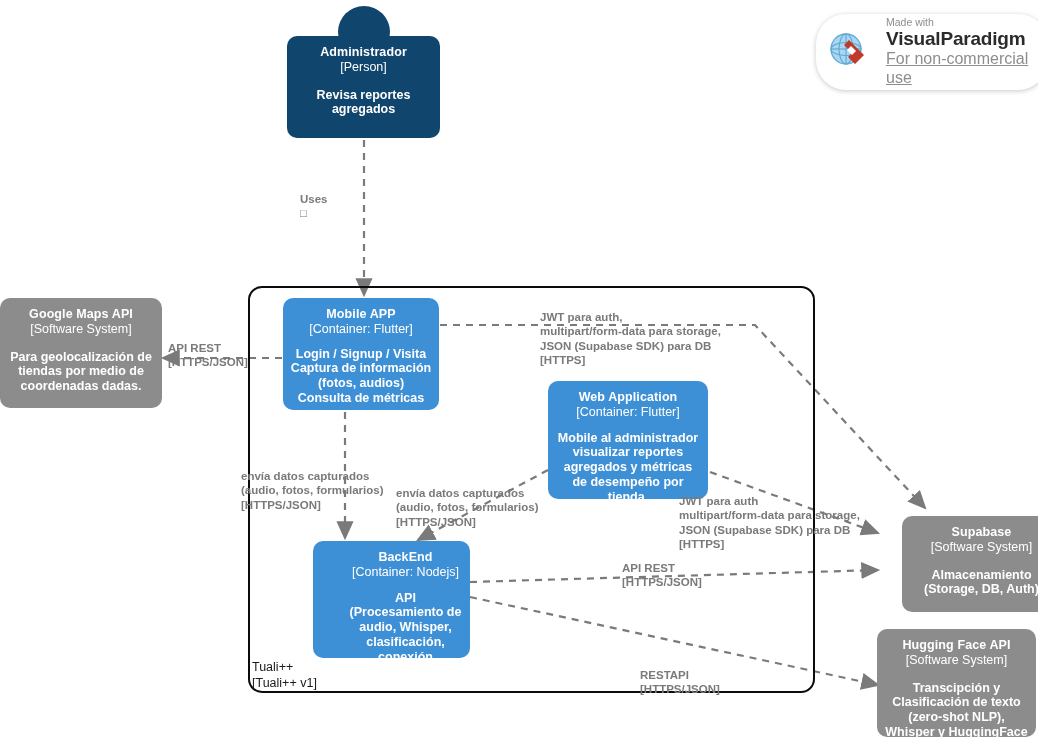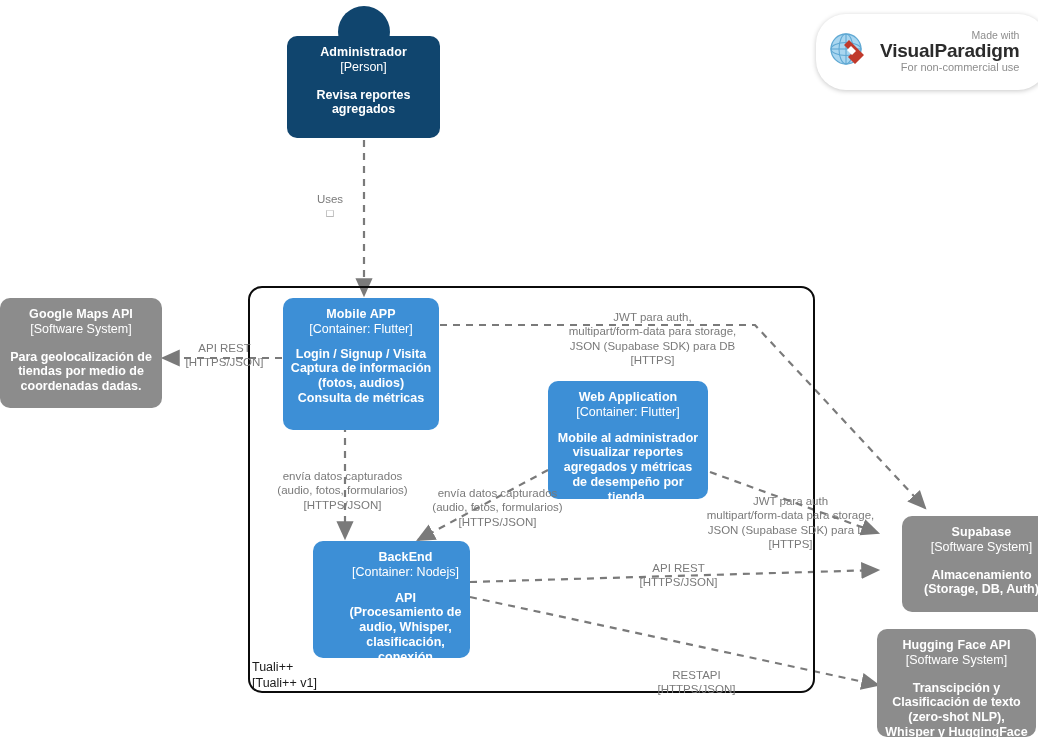--- a/index.html
+++ b/index.html
@@ -55,22 +55,21 @@
   }
   .node.system .n-desc { font-weight: bold; }
   .person-head {
     position: absolute;
     border-radius: 50%;
   }
   .edge-label {
     position: absolute;
     color: #7a7a7a;
     font-size: 11.5px;
-    font-weight: normal;
-    text-align: center;
+    font-weight: bold;
     line-height: 1.25;
     white-space: pre;
   }
   .boundary {
     position: absolute;
     box-sizing: border-box;
     border: 2px solid #0b0b0b;
     border-radius: 14px;
     background: transparent;
   }
@@ -85,37 +84,38 @@
   
   .vp-badge {
     position: absolute;
     display: flex;
     align-items: center;
     background: #ffffff;
     border-radius: 30px;
     box-shadow: 0 1px 5px rgba(0,0,0,.22);
     padding: 6px 16px 6px 10px;
   }
-  .vp-text { margin-left: 8px; text-align: right; }
+  .vp-text { margin-left: 14px; text-align: left; }
   .vp-made {
     font-size: 10.5px;
     color: #8d8d8d;
     line-height: 1.1;
   }
   .vp-main {
     font-size: 19px;
     font-weight: bold;
     color: #2b2b2b;
     line-height: 1.05;
     letter-spacing: -.2px;
   }
   .vp-sub {
-    font-size: 11px;
+    font-size: 16px;
     color: #8d8d8d;
     line-height: 1.2;
+    text-decoration: underline;
   }
 </style>
 </head>
 <body>
 
 <div id="canvas">
 
   <svg class="layer" viewBox="0 0 1038 741">
     <defs>
       <marker id="arrow" markerWidth="9" markerHeight="9" refX="7.6" refY="4.5" orient="auto" markerUnits="strokeWidthless">
@@ -152,21 +152,21 @@
     <div class="n-type">[Person]</div>
     <div class="n-desc">Revisa reportes agregados</div>
   </div>
 
   <div class="node system" style="left:0px; top:298px; width:162px; height:110px; background:#8c8c8c;">
     <div class="n-title">Google Maps API</div>
     <div class="n-type">[Software System]</div>
     <div class="n-desc">Para geolocalización de tiendas por medio de coordenadas dadas.</div>
   </div>
 
-  <div class="node container" style="left:283px; top:298px; width:156px; height:132px; background:#3d8fd6;">
+  <div class="node container" style="left:283px; top:298px; width:156px; height:112px; background:#3d8fd6;">
     <div class="n-title">Mobile APP</div>
     <div class="n-type">[Container: Flutter]</div>
     <div class="n-desc" style="white-space:pre; margin-top:10px;">Login / Signup / Visita
 Captura de información
 (fotos, audios)
 Consulta de métricas</div>
   </div>
 
   <div class="node container" style="left:548px; top:381px; width:160px; height:118px; background:#3d8fd6;">
     <div class="n-title">Web Application</div>

